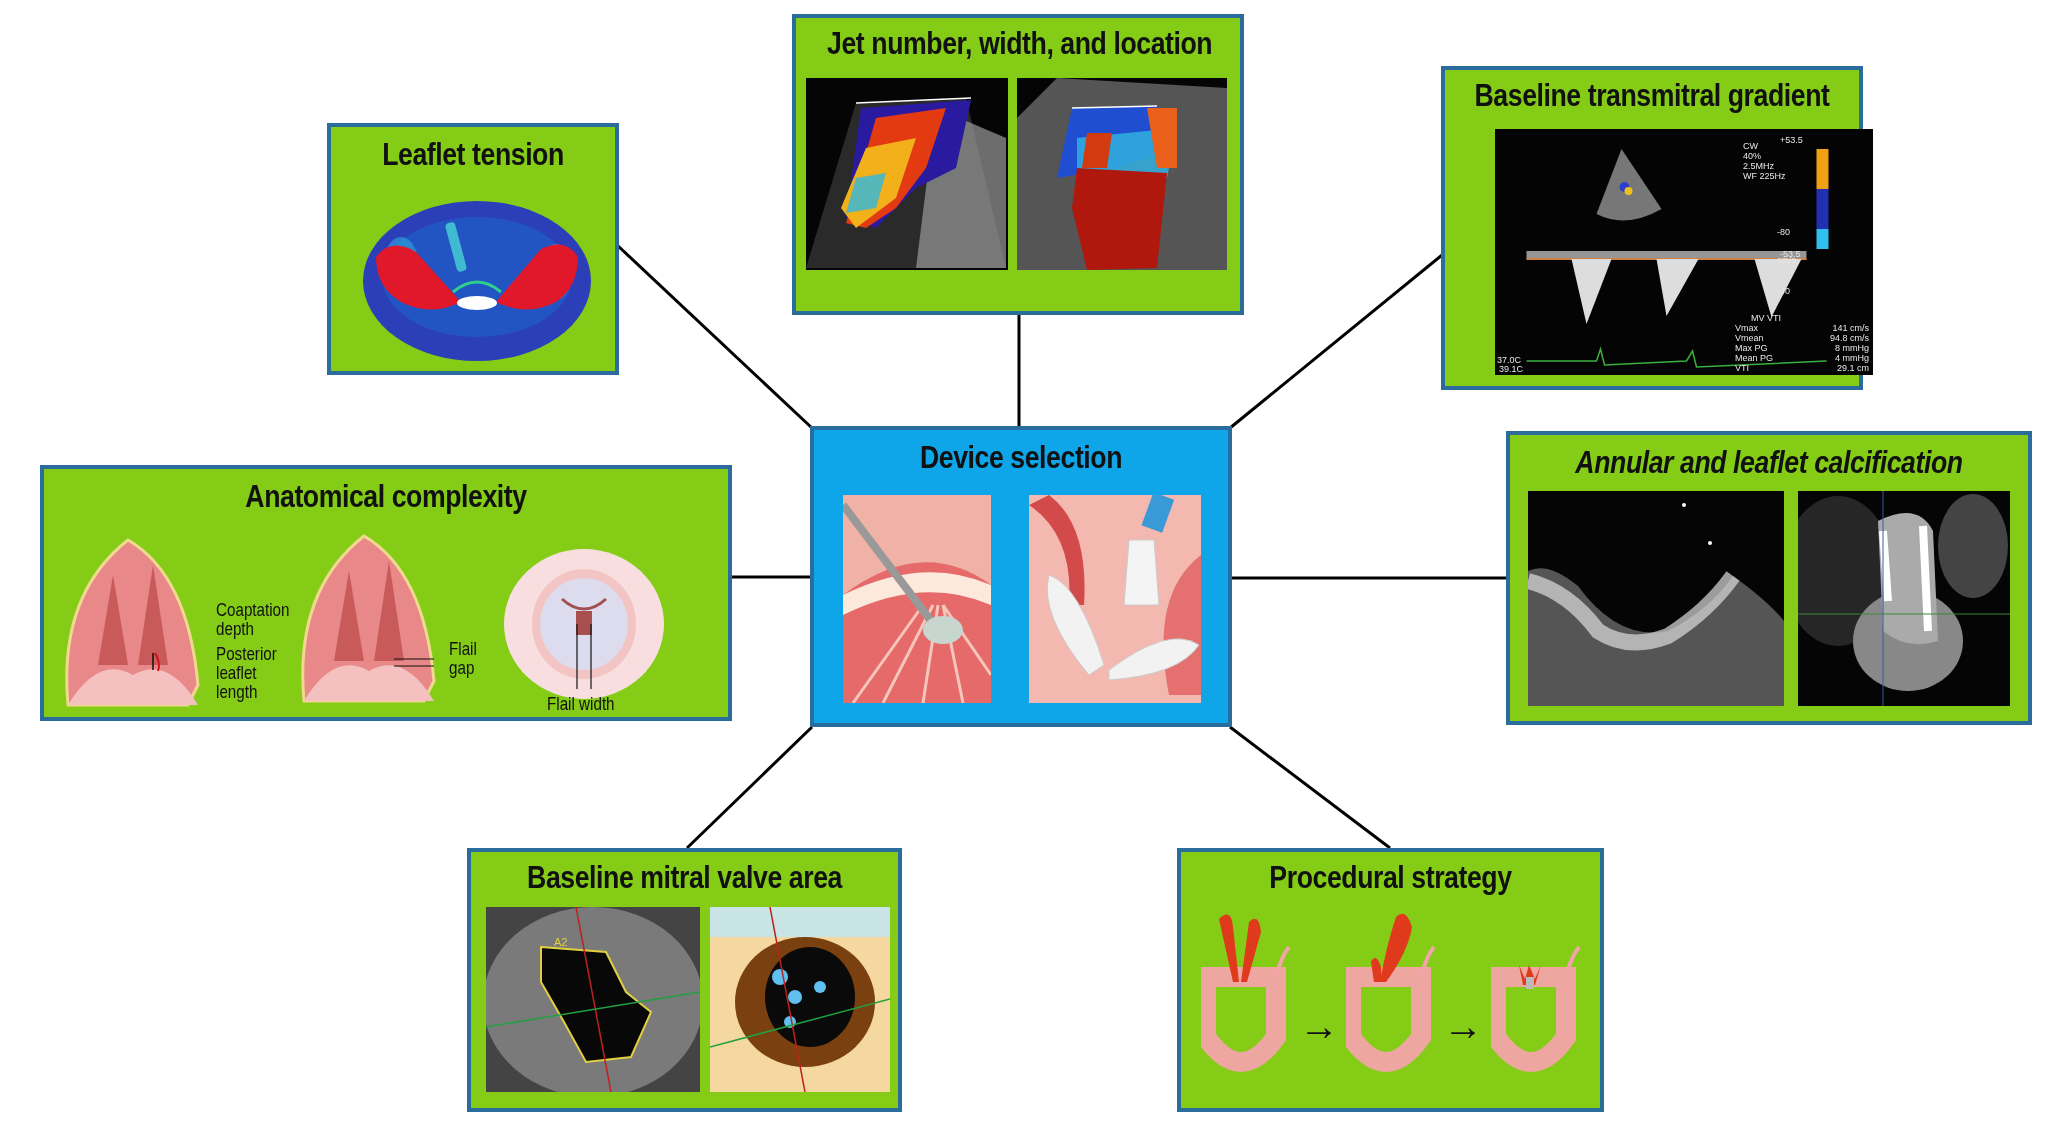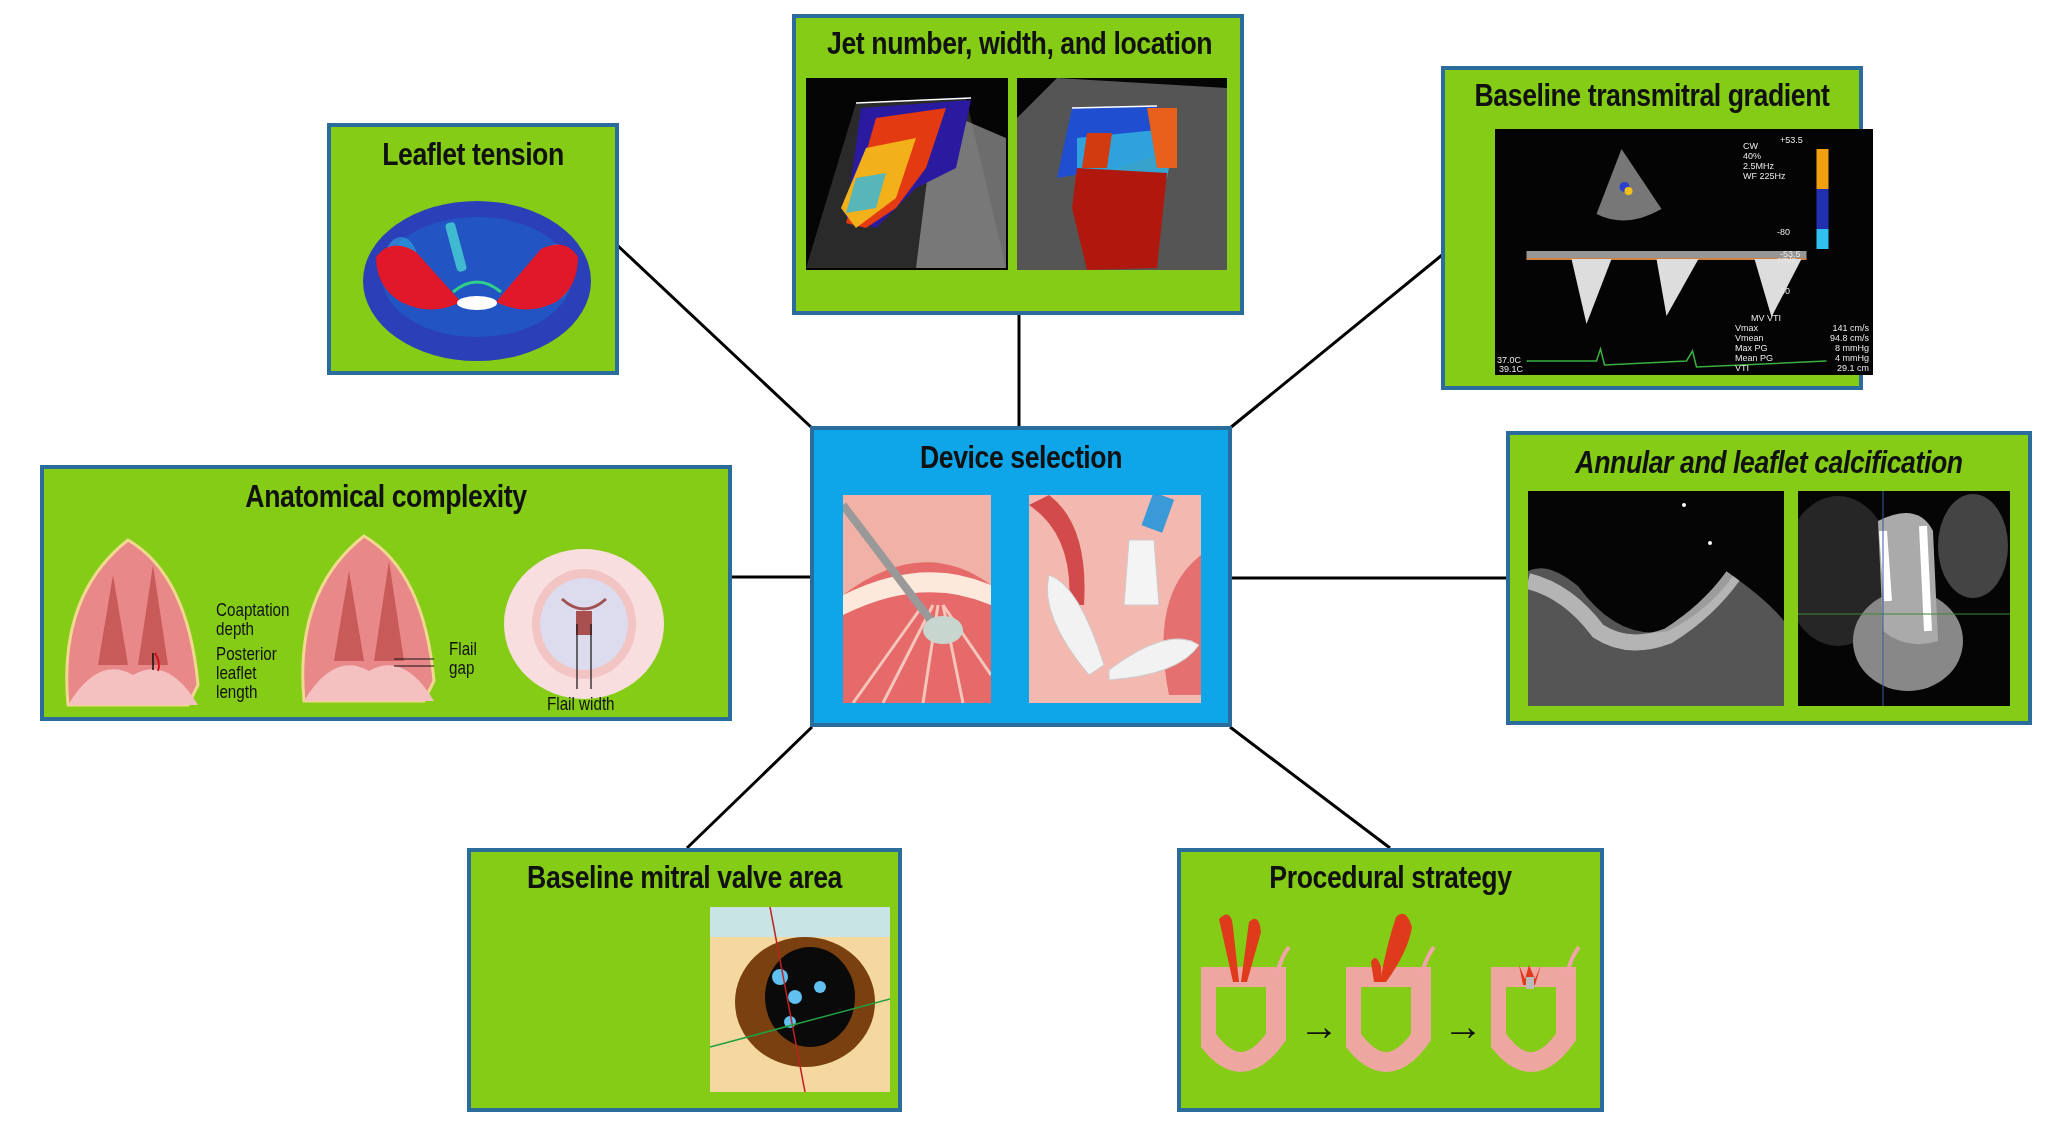--- a/index.html
+++ b/index.html
@@ -217,20 +217,29 @@
       <path d="M80 30 Q120 10 135 40 L140 150 Q110 160 85 140 Z" fill="#aaa"></path>
       <path d="M85 40 L90 110 M125 35 L130 140" stroke="#fff" stroke-width="8"></path>
       <line x1="0" y1="123" x2="212" y2="123" stroke="#3a8a3a" stroke-width="1"></line>
       <line x1="85" y1="0" x2="85" y2="215" stroke="#3a5aa0" stroke-width="1"></line>
     </svg>
   </div>
 </div>
 
 <div class="panel" style="left:467px;top:848px;width:435px;height:264px;padding-left:32px;">
   <div class="ptitle" style="top:8px;">Baseline mitral valve area</div>
+  <div class="img" style="left:15px;top:55px;width:214px;height:185px;background:#444;">
+    <svg viewBox="0 0 214 185">
+      <ellipse cx="107" cy="95" rx="110" ry="95" fill="#7a7a7a"></ellipse>
+      <path d="M55 40 L120 45 L140 85 L165 105 L145 150 L100 155 L78 115 L55 75 Z" fill="#080808" stroke="#e0d040" stroke-width="2"></path>
+      <line x1="90" y1="0" x2="125" y2="185" stroke="#c02020" stroke-width="1.5"></line>
+      <line x1="0" y1="120" x2="214" y2="85" stroke="#20a040" stroke-width="1.5"></line>
+    </svg>
+    <div class="readout" style="left:68px;top:30px;color:#e0d040;font-size:11px;">A2</div>
+  </div>
   <div class="img" style="left:239px;top:55px;width:180px;height:185px;background:#f4d8a0;">
     <svg viewBox="0 0 180 185">
       <rect x="0" y="0" width="180" height="30" fill="#c8e4e4"></rect>
       <ellipse cx="95" cy="95" rx="70" ry="65" fill="#7a4010"></ellipse>
       <ellipse cx="100" cy="90" rx="45" ry="50" fill="#0a0a0a"></ellipse>
       <circle cx="70" cy="70" r="8" fill="#60c0f0"></circle>
         <circle cx="85" cy="90" r="7" fill="#60c0f0"></circle>
       <circle cx="110" cy="80" r="6" fill="#60c0f0"></circle>
         <circle cx="80" cy="115" r="6" fill="#60c0f0"></circle>
       <line x1="60" y1="0" x2="95" y2="185" stroke="#c02020" stroke-width="1.5"></line>

